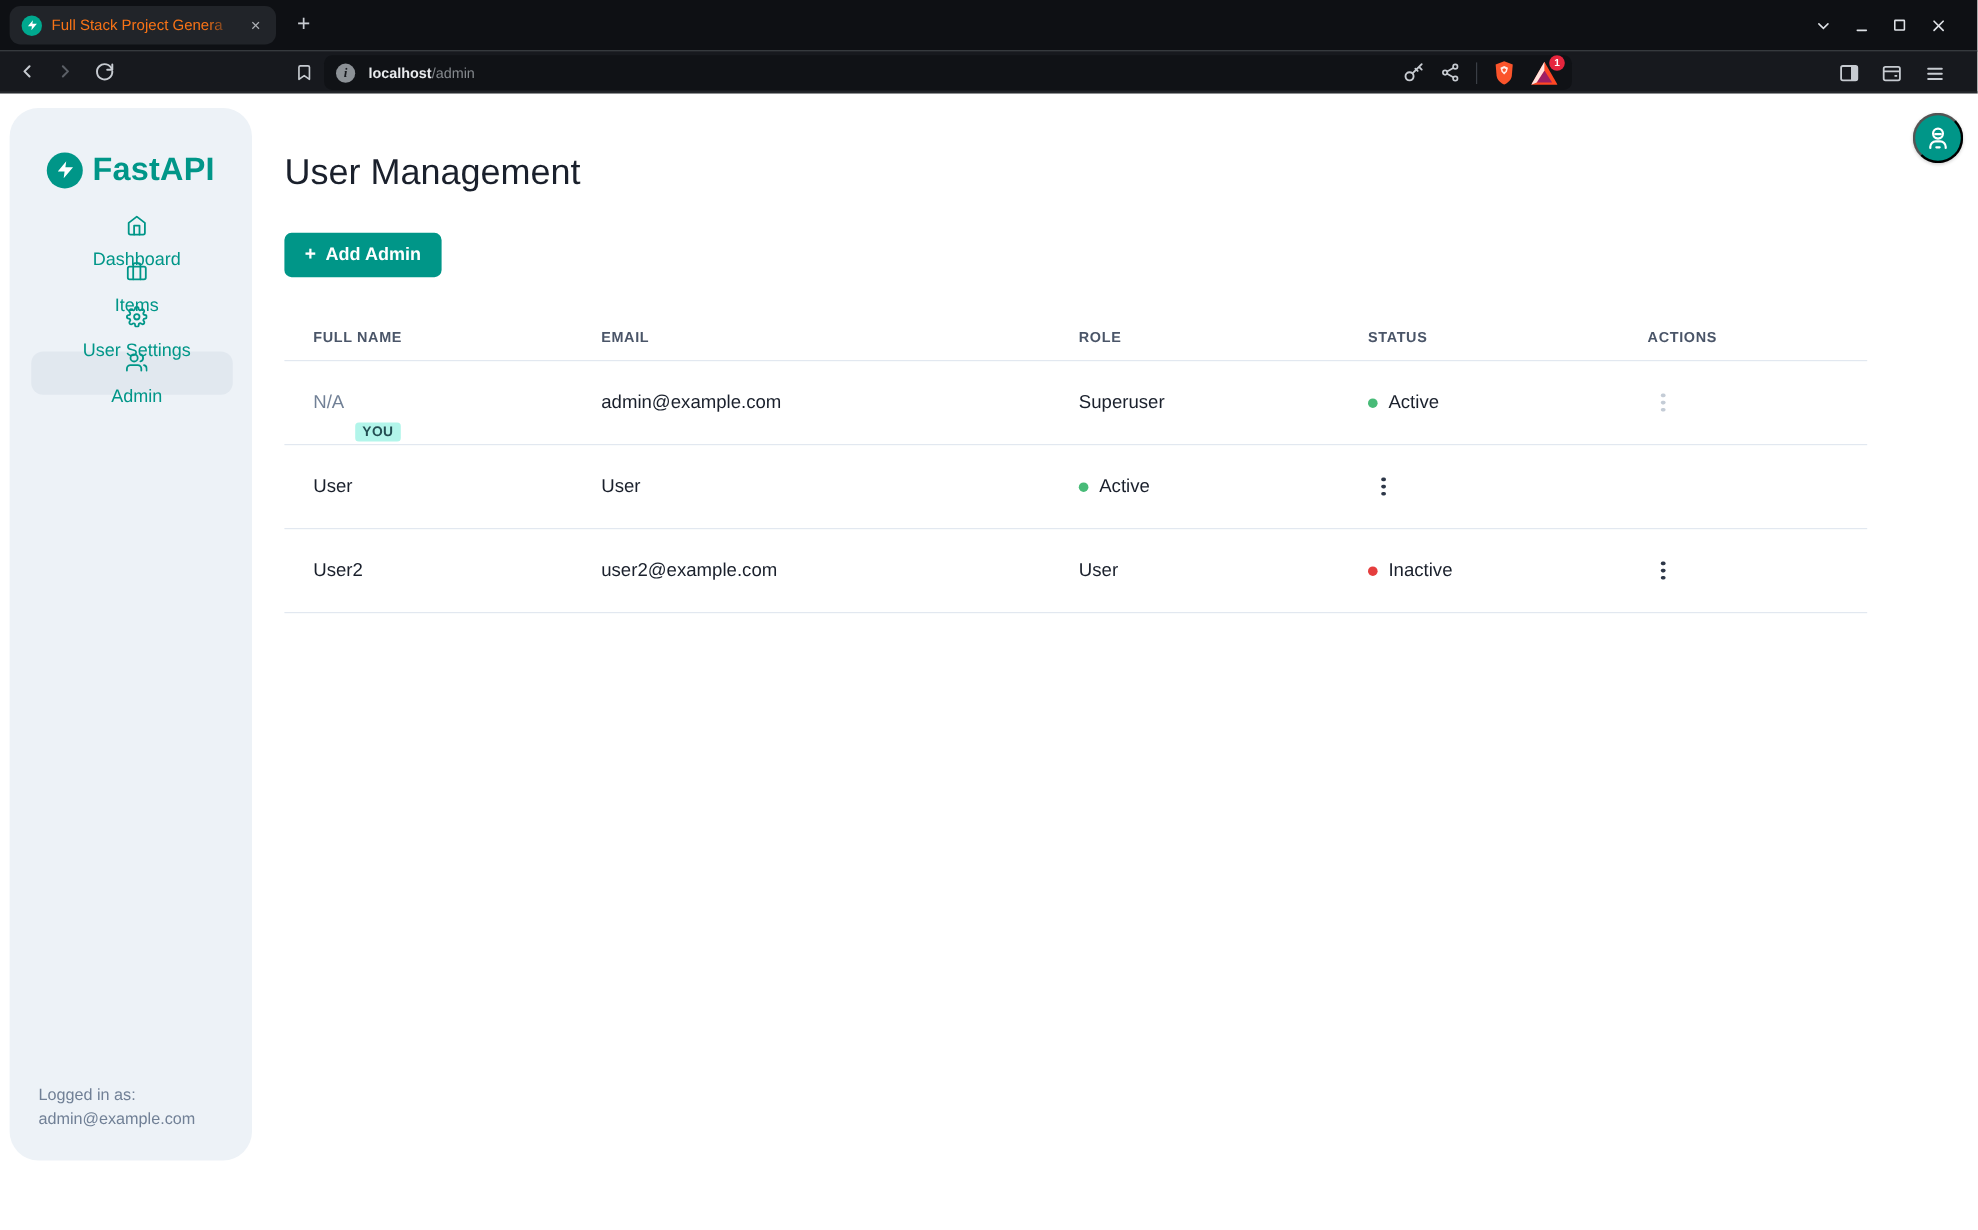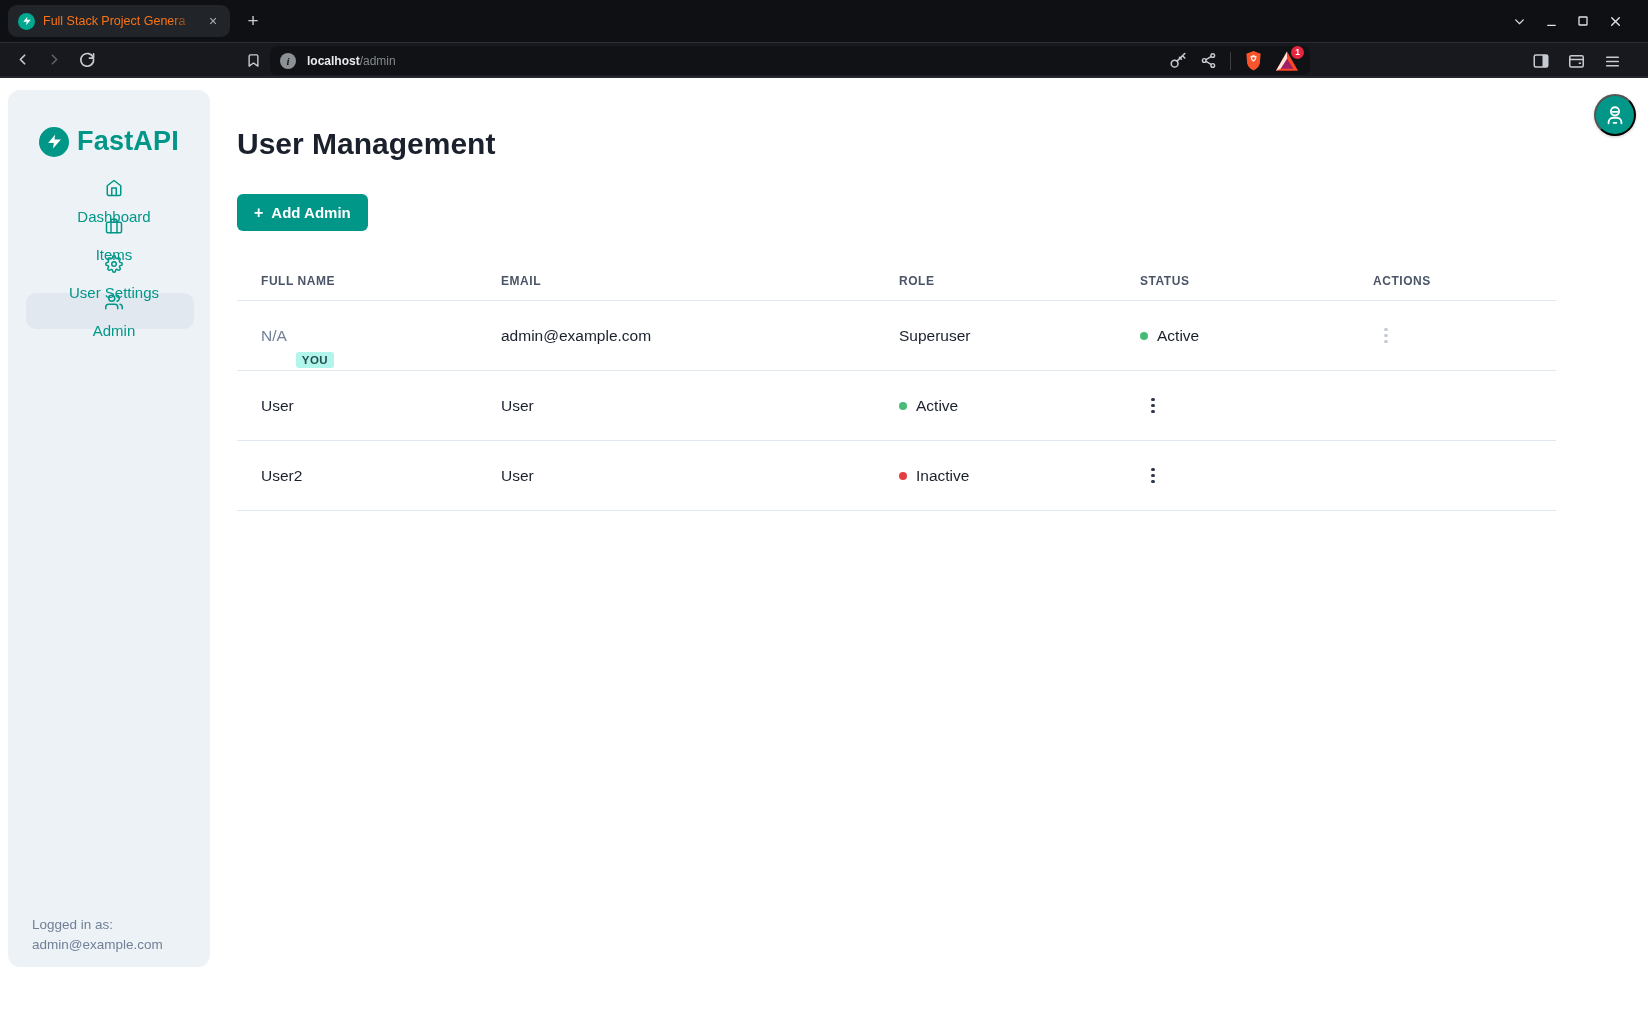--- a/index.html
+++ b/index.html
@@ -47,39 +47,39 @@
                background:#E6263E; color:#fff; font-size:8.5px; font-weight:bold;
                border-radius:7px; display:flex; align-items:center; justify-content:center;
                padding:0 3px; }
   .tb-right { position:absolute; right:26px; top:0; height:36px; display:flex;
               align-items:center; gap:17px; }
 
   
   .content { position:relative; height:947px; background:#ffffff; display:flex; }
 
   .sidebar { position:absolute; left:8px; top:12px; width:202px; height:877px;
-             background:#EDF2F7; border-radius:12px; }
+             background:#EDF2F7; border-radius:24px; }
   .logo { display:flex; align-items:center; justify-content:center; gap:8px; padding-top:36px; }
   .logo-mark { width:30px; height:30px; border-radius:50%; background:#009688;
                display:flex; align-items:center; justify-content:center; }
   .logo-text { color:#009688; font-size:27px; font-weight:600; letter-spacing:0.2px; }
   .nav { margin-top:22px; }
   .nav-item { margin:2px 16px 2px 18px; height:36px; border-radius:10px; display:flex;
               align-items:center; gap:11px; padding-left:8px; color:#009688; font-size:15px;
               cursor:default;flex-direction:column; }
   .nav-item.active { background:#E1E8EF; }
-  .sb-footer { position:absolute; left:24px; bottom:12px; color:#718096; font-size:13.5px;
+  .sb-footer { position:absolute; left:24px; bottom:24px; color:#718096; font-size:13.5px;
                line-height:20px; }
 
   .avatar-btn { position:absolute; top:16px; right:12px; width:42px; height:42px;
                 border-radius:50%; background:#009688; display:flex; align-items:center;
                 justify-content:center; box-shadow:0 1px 3px rgba(0,0,0,.2); }
 
   .main { margin-left:210px; flex:1; padding-left:27px; }
-  .page-title { margin-top:49px; font-size:30px; font-weight:bold; color:#1A202C; }
+  .page-title { margin-top:49px; font-size:30px; font-weight:normal; color:#1A202C; }
   .add-user { margin-top:33px; height:37px; background:#009688; color:#ffffff; border:none;
               border-radius:6px; font-size:15px; font-weight:bold; padding:0 17px;
               display:inline-flex; align-items:center; gap:8px;
               font-family:"Liberation Sans", sans-serif; }
   .plus { font-size:16px; font-weight:bold; }
 
   .table { margin-top:30px; width:1319px; }
   .trow { display:grid; grid-template-columns:240px 398px 241px 233px 207px;
           border-bottom:1px solid #E2E8F0; align-items:center; }
   .thead-row { height:40px; }
@@ -331,20 +331,21 @@
           <button class="kebab">
               <i></i>
               <i></i>
               <i></i>
             </button>
         </div>
       </div>
 
       <div class="trow data-row">
         <div class="td">User2</div>
+        <div class="td">user2@example.com</div>
         <div class="td">User</div>
         <div class="td">
           <span class="dot" style="background: rgb(229, 62, 62);"></span>
           <span>Inactive</span>
         </div>
         <div class="td">
           <button class="kebab">
               <i></i>
               <i></i>
               <i></i>

